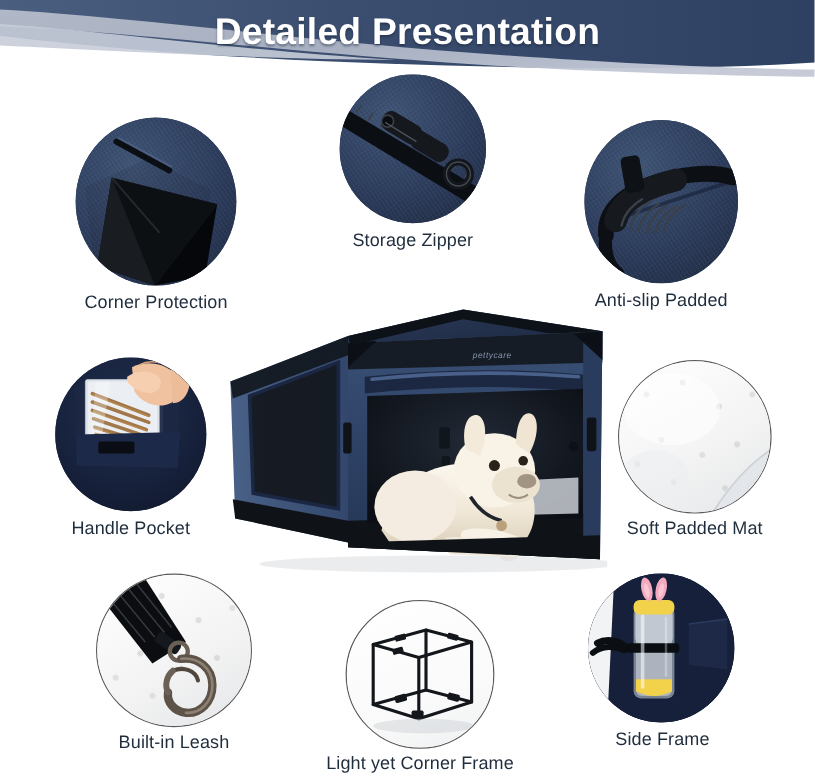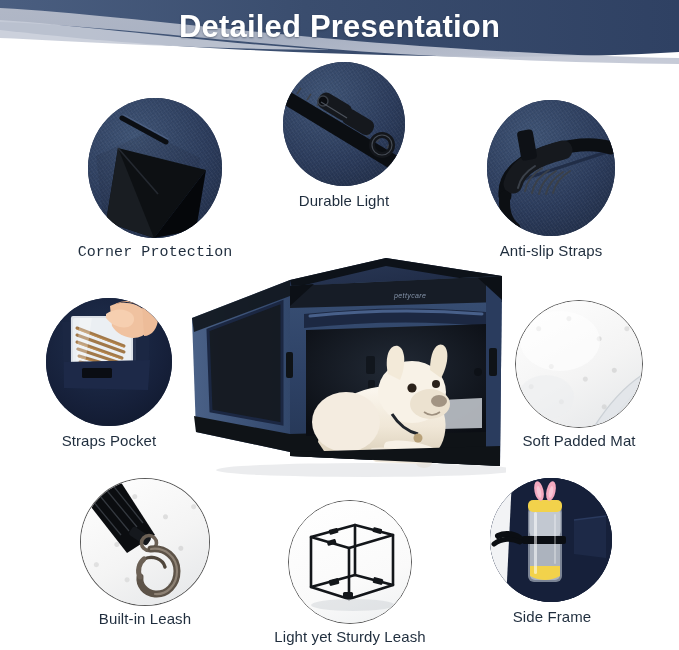--- a/index.html
+++ b/index.html
@@ -198,21 +198,21 @@
         <path d="M206,158 Q216,174 232,178" stroke="#20252c" stroke-width="3" fill="none"></path>
         <circle cx="232" cy="182" r="4.5" fill="#b9a27a"></circle>
       </g>
 
       <path d="M104,196 L314,190 L314,210 L104,200 Z" fill="#0f1317"></path>
 
       <ellipse cx="180" cy="214" rx="150" ry="7" fill="#d8dade" opacity="0.5"></ellipse>
     </svg>
   </div>
 
-  <div class="feature" style="left:88px;top:98px;width:134px;height:152px;font-family:Liberation Mono, monospace;">
+  <div class="feature" style="left:63px;top:98px;width:134px;height:152px;">
     <div class="bubble" style="width:134px;height:140px;">
       <div class="navyfab"></div>
       <svg class="inner" viewBox="0 0 134 140">
         <path d="M8,58 L60,34 L112,60 L108,132 L16,126 Z" fill="#14181d" opacity="0.1"></path>
 
         <path d="M30,50 L118,72 L66,140 L18,124 Z" fill="#0d1013"></path>
         <path d="M30,50 L66,140 L18,124 Z" fill="#191d22"></path>
         <path d="M66,140 L118,72 L108,132 Z" fill="#05070a"></path>
 
         <path d="M34,20 L78,44" stroke="#0b0e13" stroke-width="5" stroke-linecap="round"></path>
@@ -249,21 +249,21 @@
         <circle cx="40" cy="39" r="5" fill="#0a0c10" stroke="#3a3f47" stroke-width="1.4"></circle>
 
         <rect x="58" y="52" width="34" height="16" rx="7" transform="rotate(31 75 60)" fill="#15181d"></rect>
 
         <circle cx="99" cy="83" r="10" fill="none" stroke="#13161b" stroke-width="6"></circle>
         <circle cx="99" cy="83" r="10" fill="none" stroke="#444a53" stroke-width="1.2"></circle>
 
         <path d="M38,40 L64,56" stroke="#5a616c" stroke-width="1.1" opacity="0.8"></path>
       </svg>
     </div>
-    <div class="flabel" style="top:130px;">Durable Light</div>
+    <div class="flabel" style="top:130px;">Storage Zipper</div>
   </div>
 
   <div class="feature" style="left:487px;top:100px;width:128px;height:150px;">
     <div class="bubble" style="width:128px;height:136px;">
       <div class="navyfab"></div>
       <svg class="inner" viewBox="0 0 128 136">
 
         <path d="M22,84 L126,50" stroke="#1d2840" stroke-width="3" opacity="0.8"></path>
 
         <path d="M18,96 C16,74 36,58 66,50 C92,43 112,44 124,48" fill="none" stroke="#0c0f13" stroke-width="13" stroke-linecap="round"></path>
@@ -276,21 +276,21 @@
           <path d="M52,94 C54,83 61,76 69,71"></path>
           <path d="M59,94 C61,84 68,77 76,72"></path>
           <path d="M66,93 C68,83 75,76 83,71"></path>
         </g>
 
         <rect x="32" y="30" width="16" height="30" rx="4" fill="#0e1116" transform="rotate(-10 40 45)"></rect>
 
         <path d="M18,96 C16,110 20,122 28,128" fill="none" stroke="#0c0f13" stroke-width="11" stroke-linecap="round"></path>
       </svg>
     </div>
-    <div class="flabel" style="top:142px;">Anti-slip Straps</div>
+    <div class="flabel" style="top:142px;">Anti-slip Padded</div>
   </div>
 
   <div class="feature" style="left:46px;top:298px;width:126px;height:148px;">
     <div class="bubble" style="width:126px;height:128px;">
       <div class="deepnavy"></div>
       <svg class="inner" viewBox="0 0 126 128">
 
         <path d="M16,24 L104,22 L102,92 L18,90 Z" fill="#1b2743"></path>
 
         <rect x="24" y="20" width="66" height="54" fill="#27334f"></rect>
@@ -319,21 +319,21 @@
         <rect x="36" y="70" width="30" height="10" rx="1.5" fill="#0a0d13"></rect>
 
         <g>
           <path d="M64,8 C74,2 92,4 100,14 C106,22 104,34 96,38 C86,43 72,38 66,28 Z" fill="#f0c2a0"></path>
           <path d="M60,16 C68,10 80,10 86,16 C90,20 88,27 82,29 C74,31 64,26 60,20 Z" fill="#f6cfb0"></path>
           <path d="M96,6 C104,4 112,10 112,20 C112,30 106,38 98,38" fill="#edbc99"></path>
           <path d="M70,6 C78,2 88,3 94,8" fill="none" stroke="#dba580" stroke-width="1.2"></path>
         </g>
       </svg>
     </div>
-    <div class="flabel" style="top:134px;">Straps Pocket</div>
+    <div class="flabel" style="top:134px;">Handle Pocket</div>
   </div>
 
   <div class="feature" style="left:515px;top:300px;width:128px;height:148px;">
     <div class="bubble outlined" style="width:126px;height:126px;">
       <div class="fleece"></div>
       <svg class="inner" viewBox="0 0 126 126">
 
         <path d="M78,126 C92,104 108,86 126,74 L126,126 Z" fill="#e3e6ea"></path>
         <path d="M78,126 C92,104 108,86 126,74" fill="none" stroke="#ccd1d6" stroke-width="1.4"></path>
         <path d="M92,126 C104,108 116,94 126,86" fill="none" stroke="#dfe3e7" stroke-width="1.2"></path>
@@ -396,21 +396,21 @@
           <rect x="84" y="27" width="9" height="5" rx="1" transform="rotate(15 88 29)"></rect>
           <rect x="38" y="39" width="9" height="5" rx="1" transform="rotate(-16 42 41)"></rect>
           <rect x="40" y="78" width="10" height="6" rx="1.5" transform="rotate(-15 45 81)"></rect>
           <rect x="84" y="77" width="10" height="6" rx="1.5" transform="rotate(15 89 80)"></rect>
           <rect x="54" y="91" width="10" height="6" rx="1.5"></rect>
         </g>
 
         <ellipse cx="64" cy="104" rx="42" ry="6" fill="#c9ced3" opacity="0.45"></ellipse>
       </svg>
     </div>
-    <div class="flabel" style="top:128px;">Light yet Sturdy Leash</div>
+    <div class="flabel" style="top:128px;">Light yet Corner Frame</div>
   </div>
 
   <div class="feature" style="left:490px;top:478px;width:124px;height:146px;">
     <div class="bubble" style="width:122px;height:124px;">
       <div class="deepnavy"></div>
       <svg class="inner" viewBox="0 0 122 124">
 
         <path d="M0,0 L24,0 L18,124 L0,124 Z" fill="#f2f3f5"></path>
 
         <path d="M22,0 L122,0 L122,124 L16,124 Z" fill="#16203a"></path>

